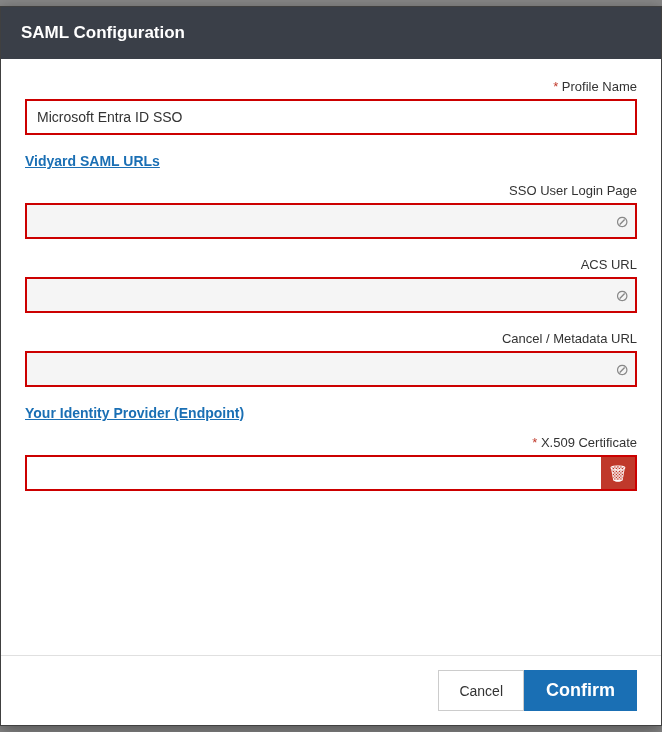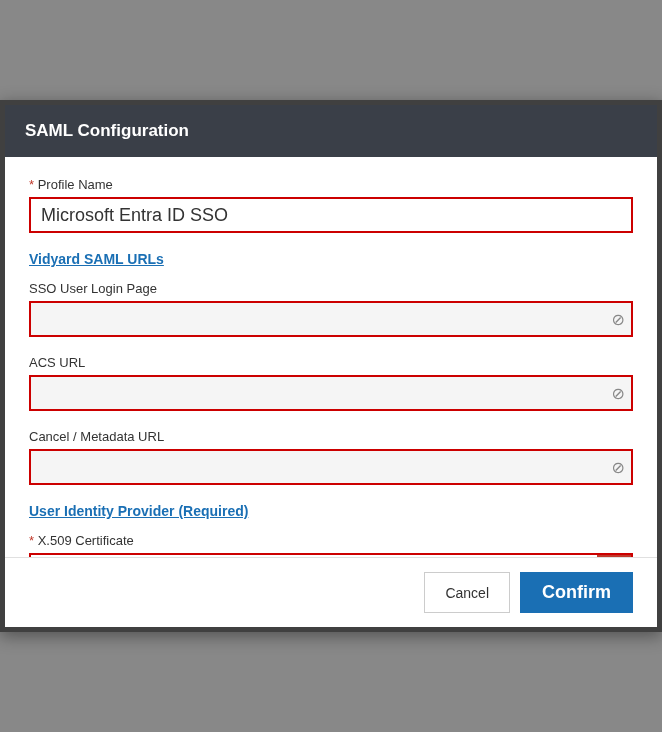--- a/index.html
+++ b/index.html
@@ -12,23 +12,23 @@
     body {
       background: #888;
       display: flex;
       justify-content: center;
       align-items: center;
       min-height: 100vh;
     }
 
     .modal-container {
       width: 662px;
-      height: 532px;
+      height: 720px;
       background: #fff;
-      border: 5px solid #404040;
+      border: 1px solid #404040;
       display: flex;
       flex-direction: column;
       box-shadow: 0 4px 16px rgba(0,0,0,0.4);
       position: relative;
     }
 
     .modal-header {
       background: #3a3f48;
       color: #fff;
       padding: 16px 20px;
@@ -57,20 +57,21 @@
 
     .field-group {
       margin-bottom: 18px;
     }
 
     .field-label {
       font-size: 13px;
       color: #333;
       margin-bottom: 5px;
       display: block;
+      text-align: right;
     }
 
     .field-label.required::before {
       content: '* ';
       color: #c0392b;
     }
 
     .section-heading {
       font-size: 14px;
       color: #1a6fb4;
@@ -79,21 +80,21 @@
       margin-top: 8px;
       text-decoration: underline;
     }
 
     .text-input {
       width: 100%;
       height: 36px;
       border: 2px solid #cc0000;
       background: #fff;
       padding: 6px 10px;
-      font-size: 18px;
+      font-size: 14px;
       outline: none;
       color: #333;
     }
 
     .text-input.readonly-field {
       background: #f5f5f5;
       color: #555;
       position: relative;
     }
 
@@ -138,21 +139,20 @@
       justify-content: center;
       color: #fff;
       font-size: 16px;
       flex-shrink: 0;
     }
 
     .modal-footer {
       padding: 14px 24px;
       display: flex;
       justify-content: flex-end;
-      gap: 10px;
       border-top: 1px solid #e0e0e0;
       flex-shrink: 0;
     }
 
     .btn-cancel {
       background: #fff;
       border: 1px solid #ccc;
       padding: 8px 20px;
       font-size: 14px;
       cursor: pointer;
@@ -204,21 +204,21 @@
     </div>
 
     <div class="field-group">
       <label class="field-label">Cancel / Metadata URL</label>
       <div class="input-with-icon">
         <input type="text" class="text-input readonly-field" readonly="" value="" style="">
         <span class="input-icon">⊘</span>
       </div>
     </div>
 
-    <div class="section-heading">User Identity Provider (Required)</div>
+    <div class="section-heading">Your Identity Provider (Endpoint)</div>
 
     <div class="field-group">
       <label class="field-label required">X.509 Certificate</label>
       <div class="input-with-delete">
         <input type="text" class="text-input" value="" style="">
         <button class="delete-btn">
           <span>🗑</span>
         </button>
       </div>
     </div>

